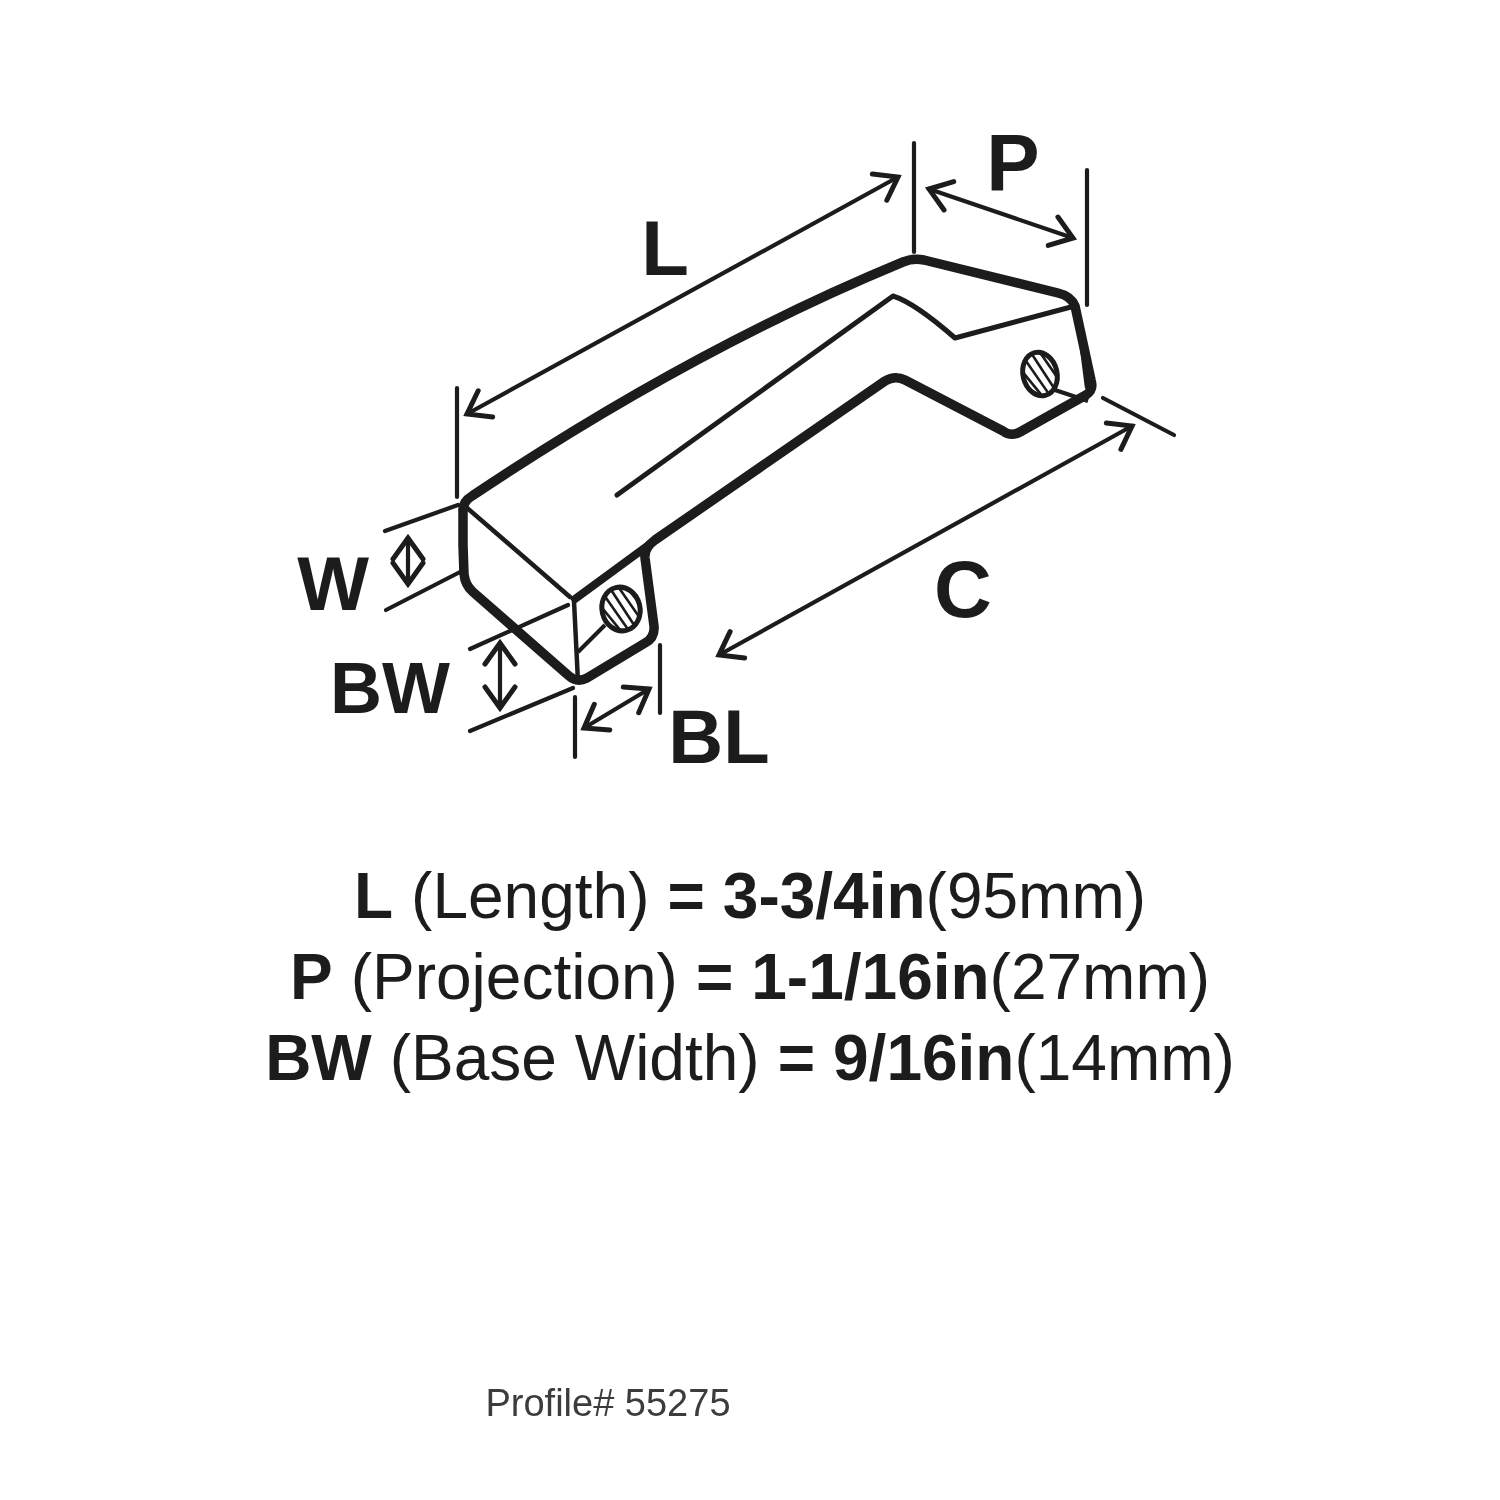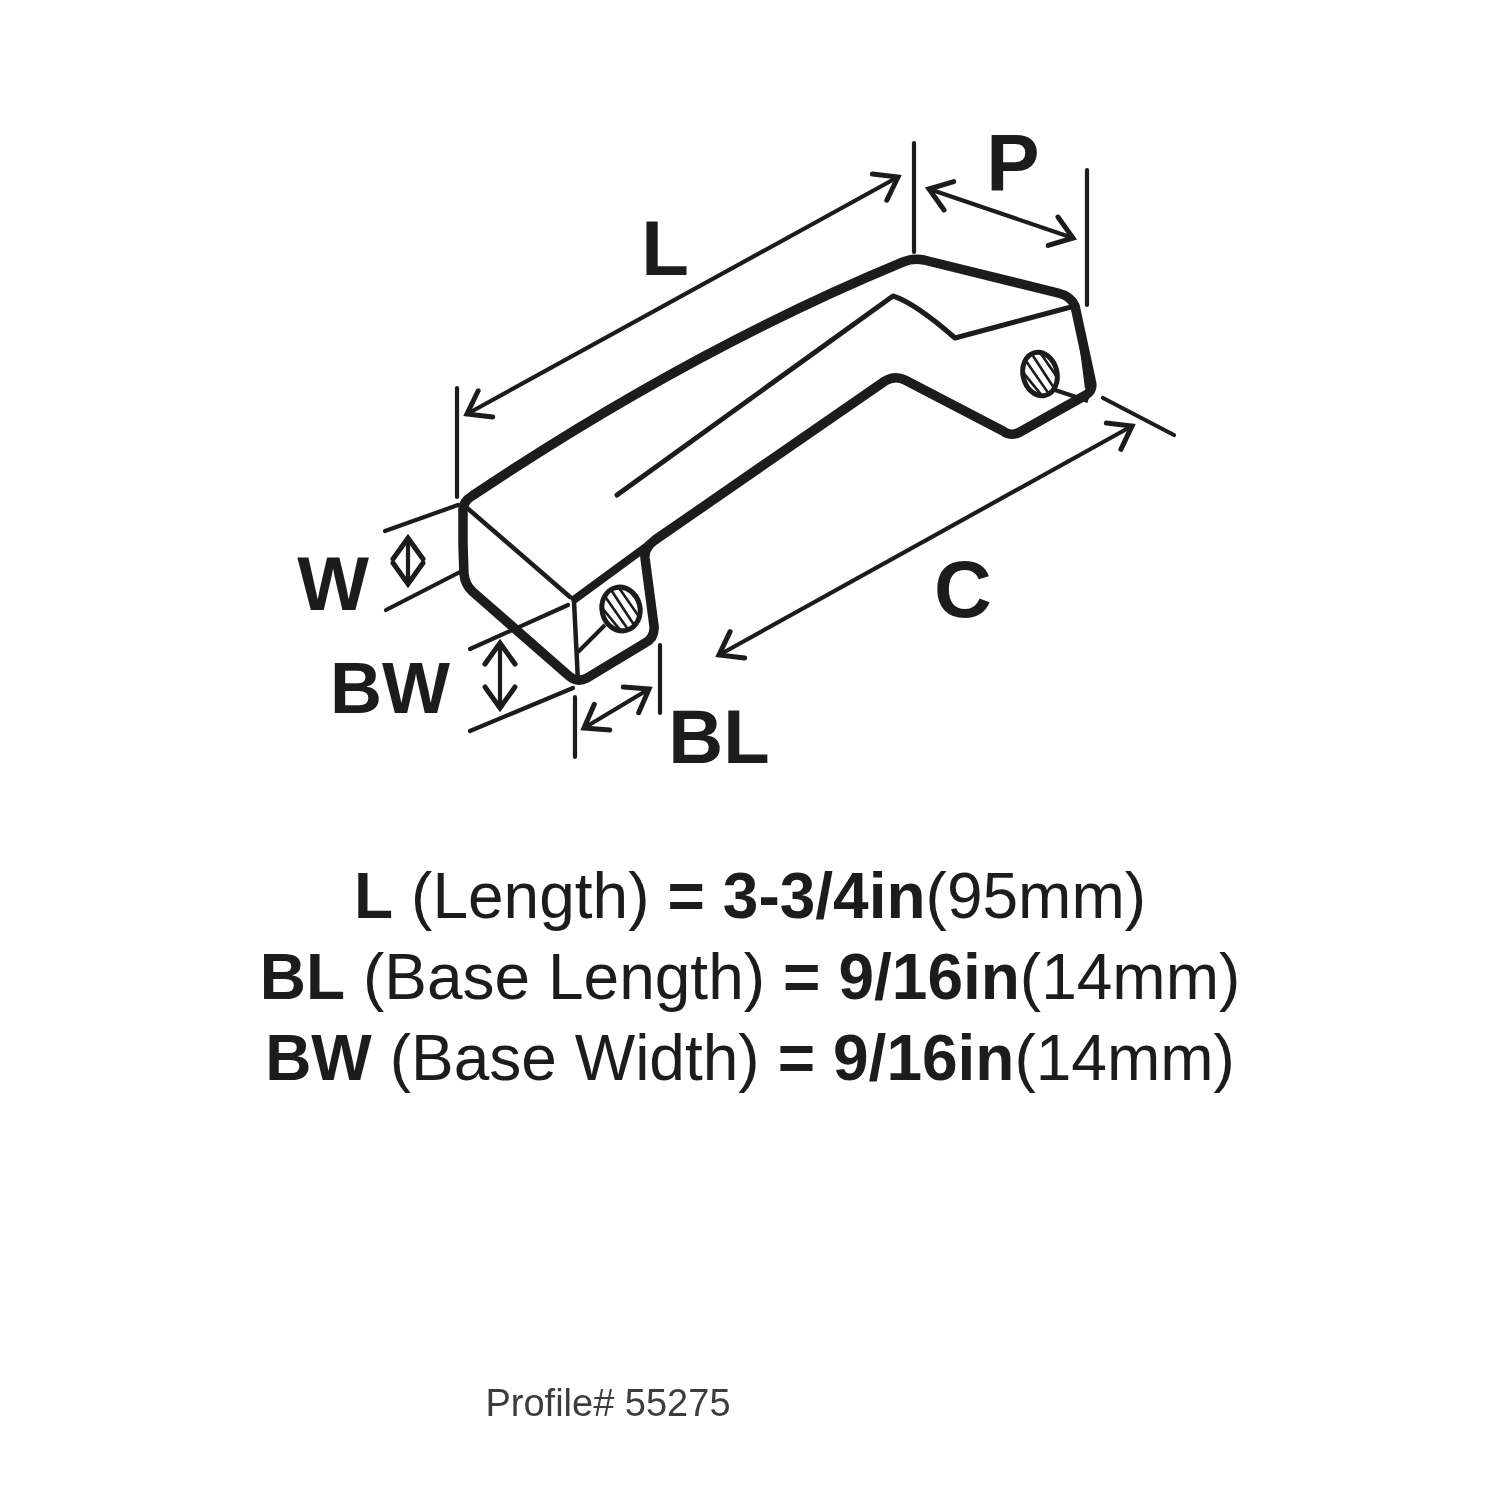--- a/index.html
+++ b/index.html
@@ -109,21 +109,21 @@
       <text x="390" y="713" font-size="72" text-anchor="middle">BW</text>
       <text x="719" y="763" font-size="76" text-anchor="middle">BL</text>
     </svg>
   </div>
 
   <div class="spec-block">
     <div class="spec-row">
       <span class="b gap">L</span><span class="r gap">(Length)</span><span class="b gap">=</span><span class="b">3-3/4in</span><span class="r">(95mm)</span>
     </div>
     <div class="spec-row">
-      <span class="b gap">BL</span><span class="r gap">(Base Length)</span><span class="b gap">=</span><span class="b">9/16in</span><span class="r">(14mm)</span>
+      <span class="b gap">P</span><span class="r gap">(Projection)</span><span class="b gap">=</span><span class="b">1-1/16in</span><span class="r">(27mm)</span>
     </div>
     <div class="spec-row">
       <span class="b gap">BW</span><span class="r gap">(Base Width)</span><span class="b gap">=</span><span class="b">9/16in</span><span class="r">(14mm)</span>
     </div>
   </div>
 
   <div class="profile-line">Profile# 55275</div>
 
 </div>
 

